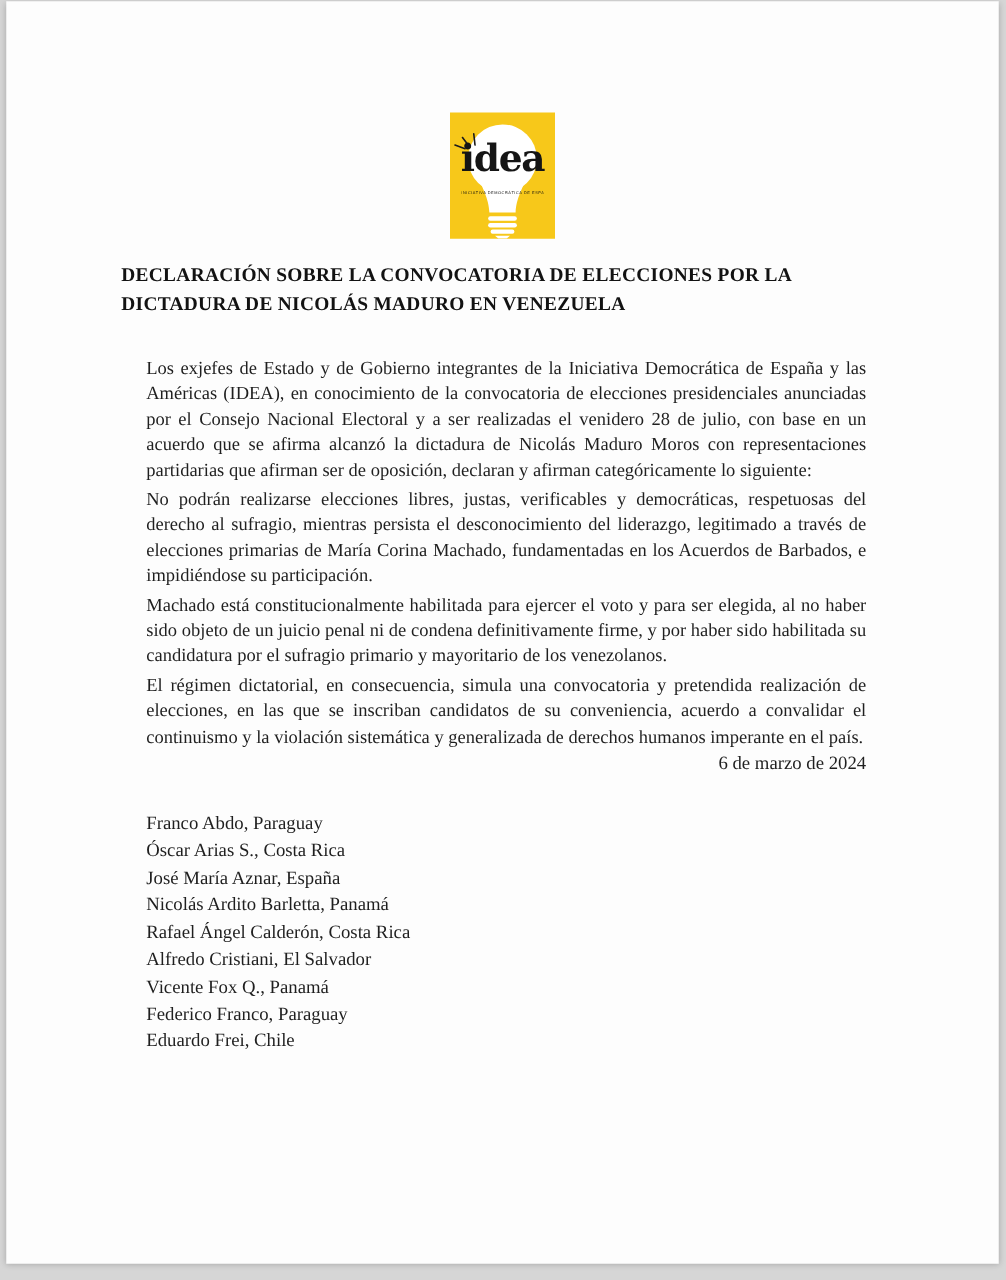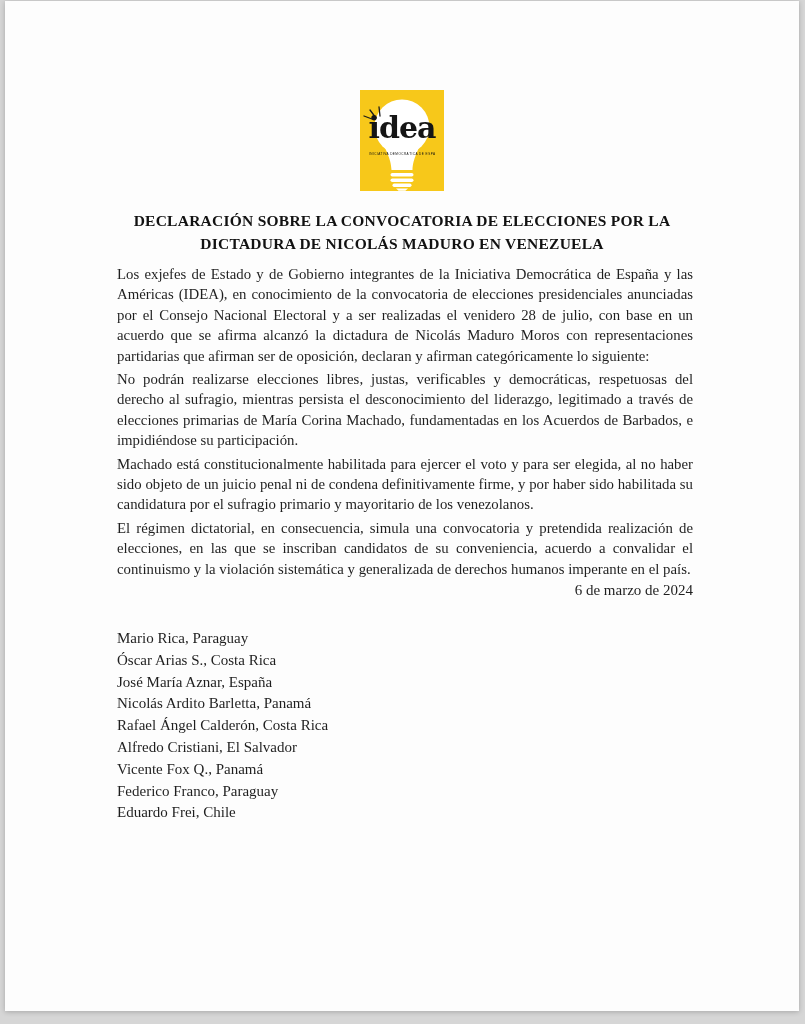--- a/index.html
+++ b/index.html
@@ -45,31 +45,31 @@
     font-size: 3.1px; line-height: 4px;
     letter-spacing: 0.45px;
     white-space: nowrap; overflow: hidden;
     text-align: center;
     color: #101010;
   }
   
   .title {
     margin: 19px auto 0;
     max-width: 610px;
-    text-align: center;
+    text-align: left;
     font-family: "Liberation Serif", serif;
     font-weight: bold;
     font-size: 15.5px;
     line-height: 22.5px;
     letter-spacing: 0.25px;
     color: #121212;
   }
   
   .textcol { margin: 0 106px 0 112px; }
-  .content { margin-top: 9px; }
+  .content { margin-top: 30px; }
   .content p {
     margin: 0 0 3px 0;
     font-size: 14.8px;
     line-height: 20.4px;
     text-align: justify;
     color: #1f1f1f;
   }
   .date {
     text-align: right;
     font-size: 15px;
@@ -110,21 +110,21 @@
       <div class="content">
           <p>Los exjefes de Estado y de Gobierno integrantes de la Iniciativa Democrática de España y las Américas (IDEA), en conocimiento de la convocatoria de elecciones presidenciales anunciadas por el Consejo Nacional Electoral y a ser realizadas el venidero 28 de julio, con base en un acuerdo que se afirma alcanzó la dictadura de Nicolás Maduro Moros con representaciones partidarias que afirman ser de oposición, declaran y afirman categóricamente lo siguiente:</p>
           <p>No podrán realizarse elecciones libres, justas, verificables y democráticas, respetuosas del derecho al sufragio, mientras persista el desconocimiento del liderazgo, legitimado a través de elecciones primarias de María Corina Machado, fundamentadas en los Acuerdos de Barbados, e impidiéndose su participación.</p>
           <p>Machado está constitucionalmente habilitada para ejercer el voto y para ser elegida, al no haber sido objeto de un juicio penal ni de condena definitivamente firme, y por haber sido habilitada su candidatura por el sufragio primario y mayoritario de los venezolanos.</p>
           <p>El régimen dictatorial, en consecuencia, simula una convocatoria y pretendida realización de elecciones, en las que se inscriban candidatos de su conveniencia, acuerdo a convalidar el continuismo y la violación sistemática y generalizada de derechos humanos imperante en el país.</p>
         </div>
 
       <div class="date">6 de marzo de 2024</div>
 
       <div class="signatories">
-          <div class="signatory">Mario Rica, Paraguay</div>
+          <div class="signatory">Franco Abdo, Paraguay</div>
           <div class="signatory">Óscar Arias S., Costa Rica</div>
           <div class="signatory">José María Aznar, España</div>
           <div class="signatory">Nicolás Ardito Barletta, Panamá</div>
           <div class="signatory">Rafael Ángel Calderón, Costa Rica</div>
           <div class="signatory">Alfredo Cristiani, El Salvador</div>
           <div class="signatory">Vicente Fox Q., Panamá</div>
           <div class="signatory">Federico Franco, Paraguay</div>
           <div class="signatory">Eduardo Frei, Chile</div>
         </div>
     </div>

